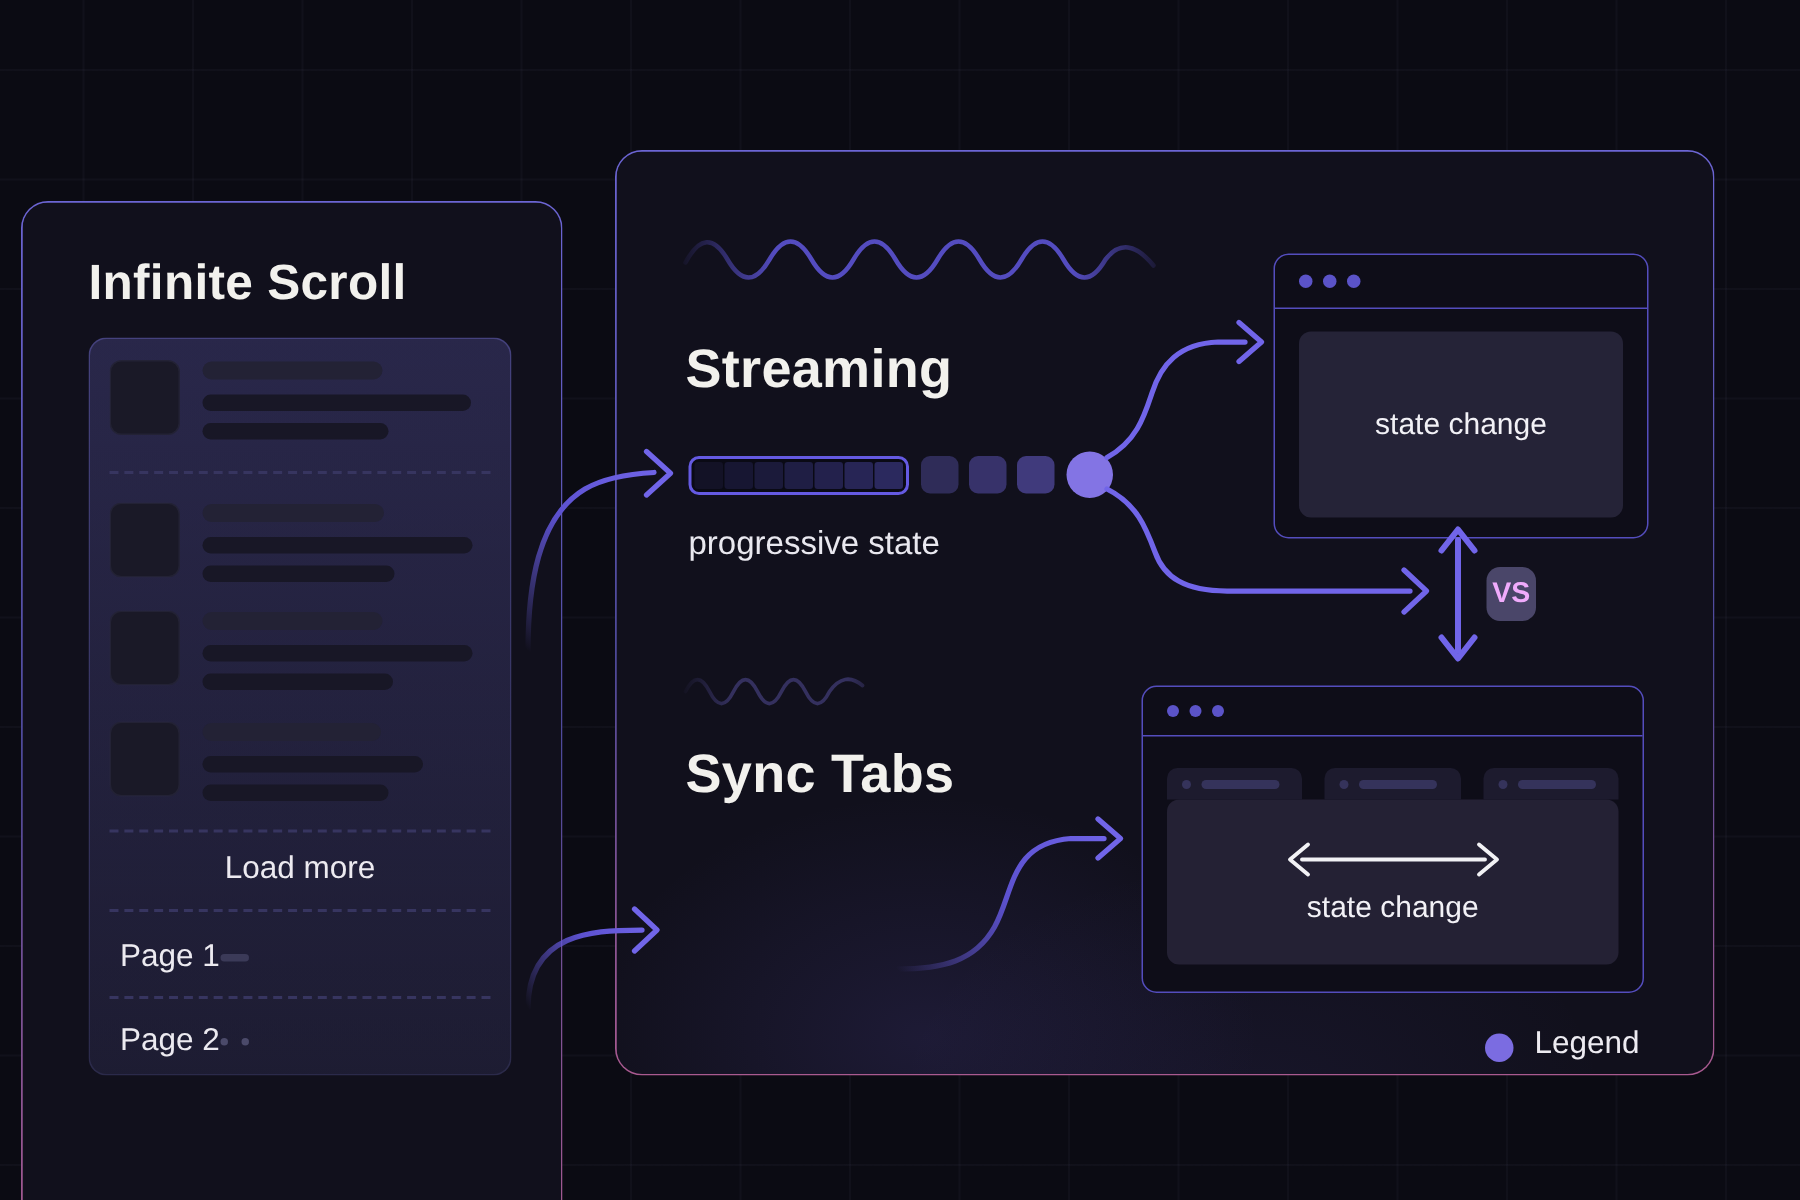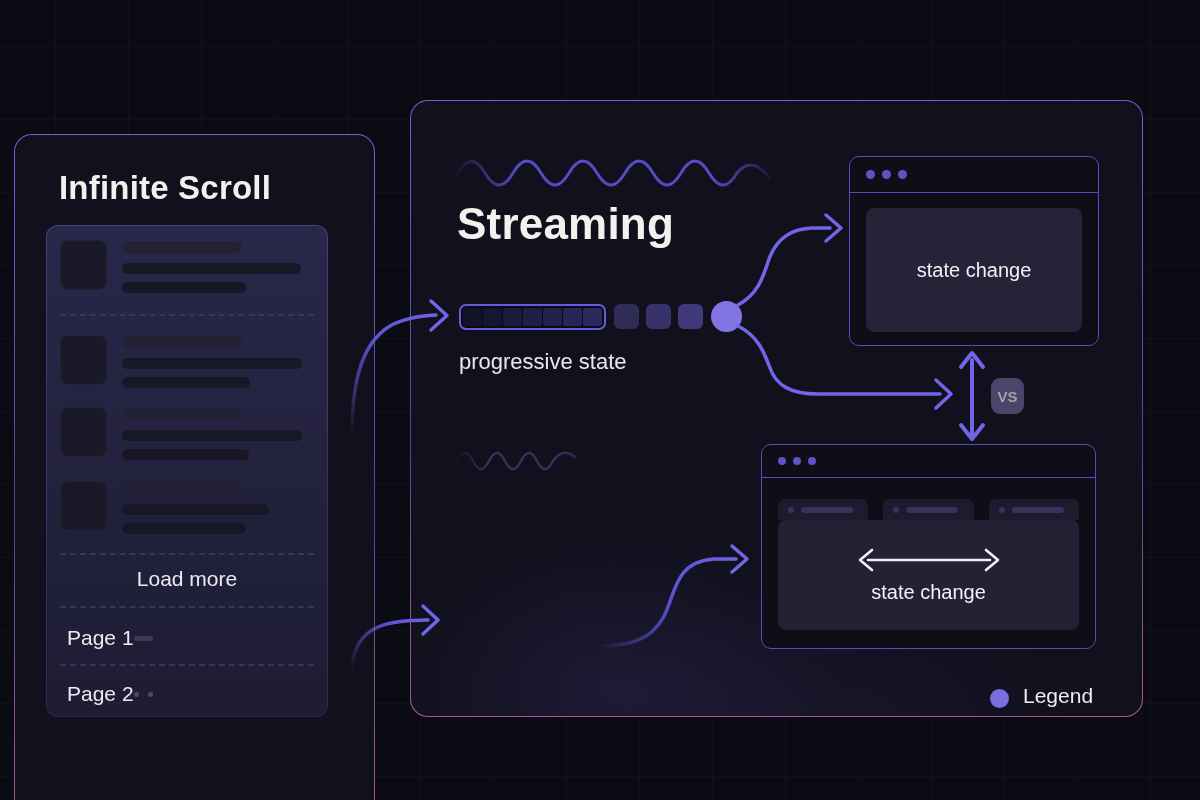--- a/index.html
+++ b/index.html
@@ -28,26 +28,26 @@
   #right-panel { left:410px; top:100px; width:733px; height:617px;
     background:
       radial-gradient(320px 230px at 28% 96%, rgba(113,97,224,0.13), rgba(17,16,28,0) 70%) padding-box,
       radial-gradient(340px 240px at 58% 104%, rgba(113,97,224,0.07), rgba(17,16,28,0) 70%) padding-box,
       linear-gradient(#11101c,#11101c) padding-box,
       linear-gradient(180deg,#6c65d4 0%, #4d4898 55%, #aa5a90 100%) border-box;
   }
 
   .h1 { position:absolute; font-weight:600; color:#f2f1ed; letter-spacing:0.2px; }
   #infinite-title { left:44px; top:33px; font-size:33px; line-height:40px; }
-  #streaming-title { left:46px; top:102px; font-size:44px; line-height:42px; }
+  #streaming-title { left:46px; top:124px; font-size:36px; line-height:42px; }
   #sync-title { left:46px; top:394px; font-size:36px; line-height:42px; }
 
   
   #feed-card {
-    position:absolute; left:31px; top:90px; width:282px; height:492px;
+    position:absolute; left:44px; top:90px; width:282px; height:492px;
     border:1px solid transparent; border-radius:12px;
     background:
       linear-gradient(rgba(18,17,31,0.55), rgba(18,17,31,0.55)) padding-box,
       linear-gradient(180deg,#45427e 0%, #2b2a4a 100%) border-box;
     text-decoration: underline;
   }
   .feed-item { position:absolute; left:13px; display:flex; gap:15px; }
   .feed-thumb { width:47px; height:50px; border-radius:8px; background:#1a1927; border:1px solid rgba(95,95,140,0.14); }
   .feed-lines { padding-top:1px; }
   .skel-line { height:11px; border-radius:6px; background:#181726; }
@@ -67,21 +67,21 @@
   #token-row { position:absolute; left:48px; top:200px; display:flex; align-items:center; }
   #token-bar { width:147px; height:26px; border:2px solid #655ae2; border-radius:7px;
     background:#0a0a15; display:flex; gap:1px; padding:2px; }
   .token-cell { flex:1; border-radius:2px; }
   .token-square { width:25px; height:25px; border-radius:6px; margin-left:7px; }
   .token-square.firstgap { margin-left:8px; }
   #token-circle { width:31px; height:31px; border-radius:50%; margin-left:8px; }
   #token-caption { position:absolute; left:48px; top:248px; font-size:22px; color:#e9e8ef; }
 
   
-  .mock-window { position:absolute; background:#0e0d18; border:1.5px solid #544dbd; border-radius:10px; }
+  .mock-window { position:absolute; background:#0e0d18; border:1.5px solid #544dbd; border-radius:10px;margin-top:13px; }
   #streaming-window { left:438px; top:55px; width:250px; height:190px; }
   #sync-window { left:350px; top:343px; width:335px; height:205px; }
   .titlebar { display:flex; align-items:center; gap:7px; padding-left:16px;
     border-bottom:1.5px solid #544dbd; }
   #streaming-window .titlebar { height:36px; }
   #sync-window .titlebar { height:33px; }
   .win-dot { width:9px; height:9px; border-radius:50%; background:#5b53c8; }
   #sync-window .win-dot { width:8px; height:8px; }
   #stream-state-panel { margin:15px auto 0; width:216px; height:124px; background:#252337;
     border-radius:8px; display:flex; align-items:center; justify-content:center; }
@@ -94,21 +94,21 @@
   .tab-dot { width:6px; height:6px; border-radius:50%; background:#35335b; }
   .tab-pill { width:52px; height:6px; border-radius:3px; background:#35335b; }
   #sync-state-panel { height:110px; background:#242134; border-radius:8px;
     display:flex; flex-direction:column; align-items:center; }
   #sync-state-panel svg { margin-top:28px; }
   #sync-state-panel .state-label { margin-top:9px; }
 
   
   #vs-badge { position:absolute; left:580px; top:277px; width:33px; height:36px;
     background:#4a4669; border-radius:9px; display:flex; align-items:center; justify-content:center;
-    font-size:15px; font-weight:bold; color:#a3a3a3; }
+    font-size:19px; font-weight:bold; color:#f0abfc; }
   #legend { position:absolute; left:579px; top:583px; display:flex; align-items:flex-end; gap:14px; }
   #legend-dot { width:19px; height:19px; border-radius:50%; }
   #legend-label { font-size:21px; color:#edebf1; }
 
   .squiggle { position:absolute; }
   #squiggle-streaming { left:40px; top:48px; }
   #squiggle-sync { left:42px; top:342px; }
 
   #arrow-overlay { position:absolute; left:0; top:0; width:1200px; height:800px;
     pointer-events:none; z-index:5; }
@@ -221,20 +221,21 @@
       <linearGradient id="sq2g" x1="0" y1="0" x2="140" y2="0" gradientUnits="userSpaceOnUse">
         <stop offset="0" stop-color="#34305e" stop-opacity="0"></stop>
         <stop offset="0.25" stop-color="#34305e"></stop>
         <stop offset="0.8" stop-color="#34305e"></stop>
         <stop offset="1" stop-color="#34305e" stop-opacity="0"></stop>
       </linearGradient>
     </defs>
     <path d="M 4 18 Q 12 2 20 18 Q 28 34 36 18 Q 44 2 52 18 Q 60 34 68 18 Q 76 2 84 18 Q 92 34 100 18 Q 110 4 122 14" fill="none" stroke="url(#sq2g)" stroke-width="2.5" stroke-linecap="round"></path>
   </svg>
 
+  <div id="sync-title" class="h1">Sync Tabs</div>
 
   <div id="streaming-window" class="mock-window">
     <div class="titlebar">
       <span class="win-dot"></span>
       <span class="win-dot"></span>
       <span class="win-dot"></span>
     </div>
     <div id="stream-state-panel">
       <span class="state-label">state change</span>
     </div>

